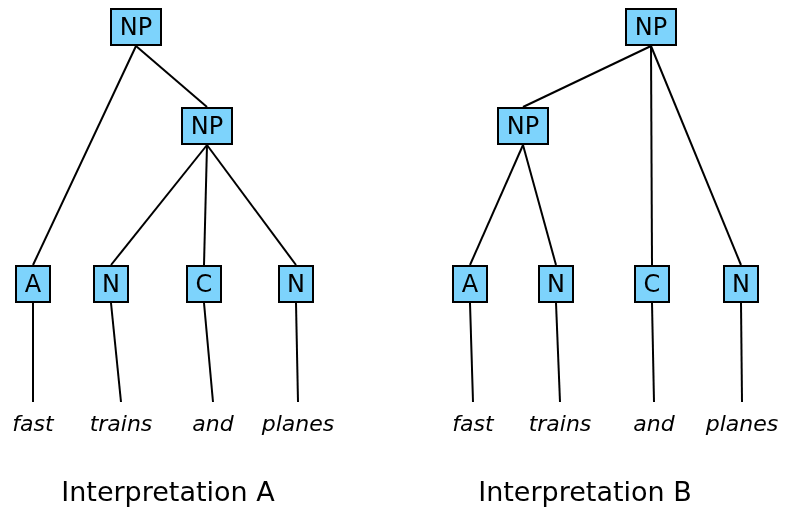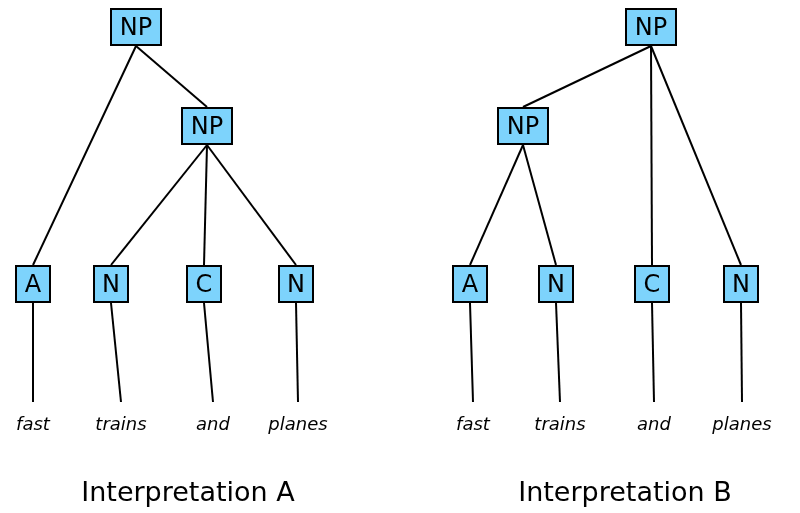--- a/index.html
+++ b/index.html
@@ -16,29 +16,29 @@
     box-sizing:border-box;
     border:2px solid #000;
     background:#7dd3fc;
     display:flex;align-items:center;justify-content:center;
     font-size:24px;line-height:1;color:#000;
   }
   .word{
     position:absolute;
     transform:translate(-50%,-50%);
     font-style:italic;
-    font-size:18px;color:#000;white-space:nowrap;
+    font-size:22px;color:#000;white-space:nowrap;
   }
   .caption{
     position:absolute;
     transform:translateX(-50%);
     font-size:27px;color:#000;white-space:nowrap;
   }
-  #caption-a{left:168px;top:476px;margin-left:20px;}
-  #caption-b{left:625px;top:476px;}
+  #caption-a{left:168px;top:476px;}
+  #caption-b{left:585px;top:476px;}
 </style>
 </head>
 <body>
 
 <div id="stage">
   <svg id="edges" xmlns="http://www.w3.org/2000/svg">
       <line x1="136" y1="46" x2="33" y2="265" stroke="#000000" stroke-width="2"></line>
       <line x1="136" y1="46" x2="207" y2="107" stroke="#000000" stroke-width="2"></line>
       <line x1="207" y1="145" x2="111" y2="265" stroke="#000000" stroke-width="2"></line>
       <line x1="207" y1="145" x2="204" y2="265" stroke="#000000" stroke-width="2"></line>

